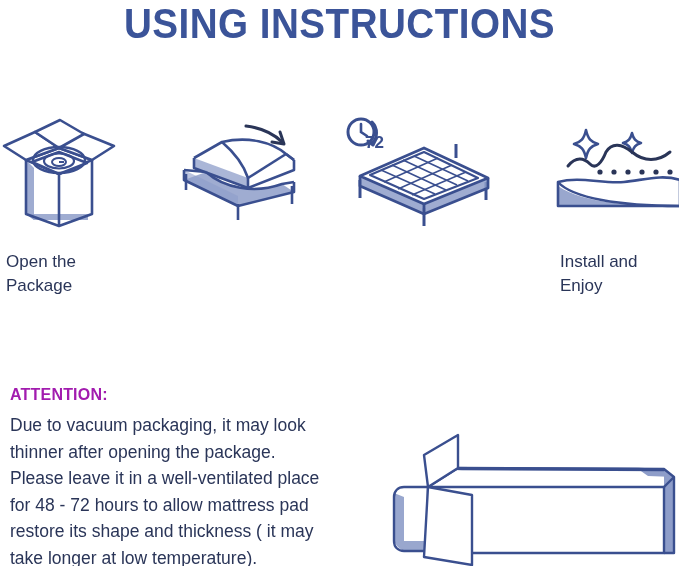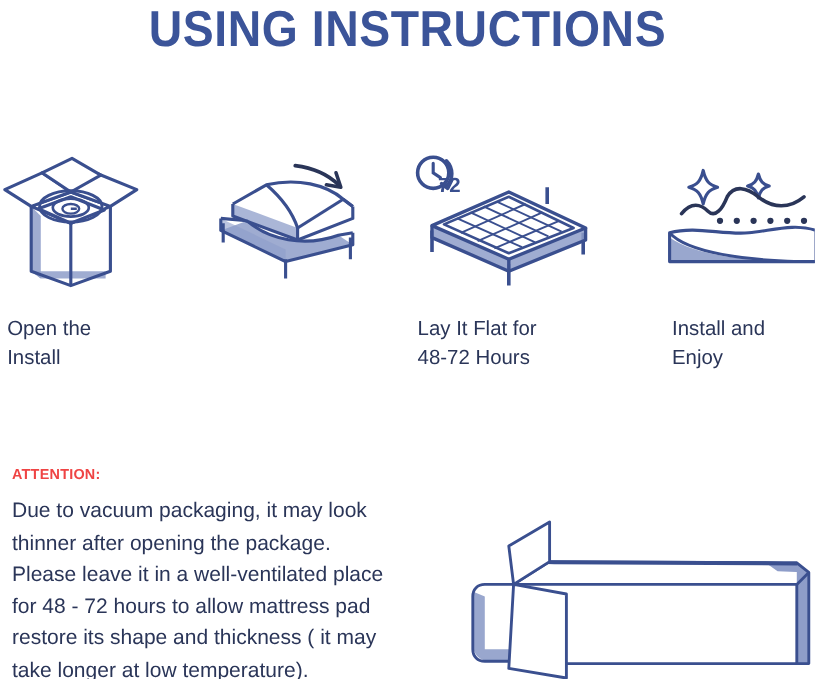--- a/index.html
+++ b/index.html
@@ -37,21 +37,21 @@
   
   #steps {
     position: absolute;
     top: 108px;
     left: 0;
     width: 679px;
     height: 200px;
   }
   .step {
     position: absolute;
-    top: 12px;
+    top: 0;
     width: 170px;
     height: 200px;
   }
   .step-icon {
     position: absolute;
     top: 0;
     left: 0;
     width: 170px;
     height: 120px;
   }
@@ -84,23 +84,23 @@
   #step-3 .step-label { left: 6px; }
 
   
   #attention {
     position: absolute;
     top: 384px;
     left: 10px;
     width: 390px;
   }
   #attention-heading {
-    color: #ef4444;
+    color: #a21caf;
     font-weight: bold;
-    font-size: 12px;
+    font-size: 16px;
     line-height: 22px;
     letter-spacing: 0.2px;
     margin: 0 0 6px 0;
   }
   #attention-body {
     color: #2a3558;
     font-size: 17.5px;
     line-height: 26.5px;
     margin: 0;
     white-space: pre-line;
@@ -140,21 +140,21 @@
         <path d="M57 40 L33 24 L58 12 L82 26 Z" stroke="#3a4f8f" stroke-width="2.6" fill="#ffffff" stroke-linejoin="round"></path>
         <path d="M57 66 L30 54 L57 44 L85 55 Z" stroke="#3a4f8f" stroke-width="2.6" fill="#ffffff" stroke-linejoin="round"></path>
 
         <ellipse cx="57" cy="52" rx="26" ry="13" stroke="#3a4f8f" stroke-width="2.4" fill="none"></ellipse>
         <ellipse cx="57" cy="53" rx="15" ry="7.5" stroke="#3a4f8f" stroke-width="2.2" fill="none"></ellipse>
         <ellipse cx="57" cy="54" rx="7" ry="4" stroke="#3a4f8f" stroke-width="2" fill="none"></ellipse>
         <path d="M57 54 L62 54" stroke="#3a4f8f" stroke-width="2" fill="none"></path>
       </svg>
     </div>
     <div class="step-label">Open the
-Install</div>
+Package</div>
   </div>
 
   <div class="step" id="step-1">
     <div class="step-icon">
       <svg width="170" height="120" viewBox="0 0 170 120" fill="none" xmlns="http://www.w3.org/2000/svg">
 
         <path d="M8 72 L62 98 L118 84 L106 76 C78 86 48 80 30 64 Z" fill="#8e9dc9" opacity="0.85"></path>
         <path d="M8 62 L8 72 L62 98 L62 88 Z" fill="#8e9dc9" opacity="0.6"></path>
 
         <path d="M10 66 L10 82" stroke="#3a4f8f" stroke-width="2.6"></path>
@@ -208,22 +208,20 @@
         <path d="M43 62 L97 86" stroke="#3a4f8f" stroke-width="1.6"></path>
         <path d="M54 57 L108 82" stroke="#3a4f8f" stroke-width="1.6"></path>
         <path d="M65 52 L119 77" stroke="#3a4f8f" stroke-width="1.6"></path>
         <path d="M76 48 L130 73" stroke="#3a4f8f" stroke-width="1.6"></path>
 
         <path d="M46 74 L100 50" stroke="#3a4f8f" stroke-width="1.6"></path>
         <path d="M60 81 L114 57" stroke="#3a4f8f" stroke-width="1.6"></path>
         <path d="M74 87 L128 64" stroke="#3a4f8f" stroke-width="1.6"></path>
       </svg>
     </div>
-    <div class="step-label">Lay It Flat for
-48-72 Hours</div>
   </div>
 
   <div class="step" id="step-3">
     <div class="step-icon">
       <svg width="170" height="120" viewBox="0 0 170 120" fill="none" xmlns="http://www.w3.org/2000/svg">
 
         <path d="M46 22 C48 31 51 34 58 36 C51 38 48 41 46 50 C44 41 41 38 34 36 C41 34 44 31 46 22 Z" stroke="#3a4f8f" stroke-width="2.6" fill="#ffffff" stroke-linejoin="round"></path>
         <path d="M92 25 C93.5 31 95.5 33.5 101 35 C95.5 36.5 93.5 39 92 45 C90.5 39 88.5 36.5 83 35 C88.5 33.5 90.5 31 92 25 Z" stroke="#3a4f8f" stroke-width="2.6" fill="#ffffff" stroke-linejoin="round"></path>
 
         <path d="M28 58 C36 48 44 50 50 56 C56 62 62 54 66 44 C72 34 82 36 92 44 C104 54 118 54 130 44" stroke="#2a3558" stroke-width="3" fill="none" stroke-linecap="round"></path>

